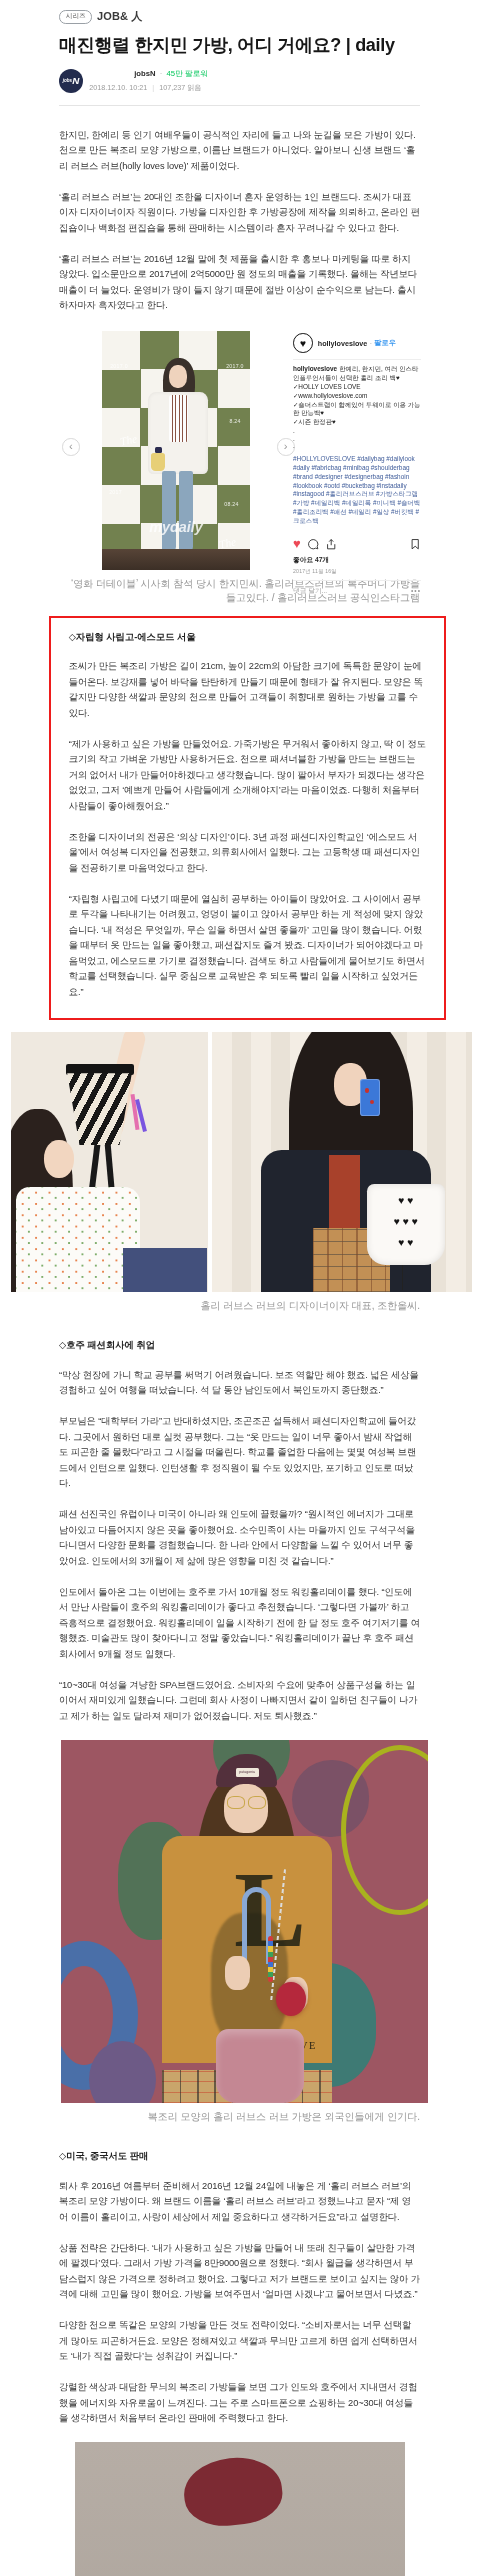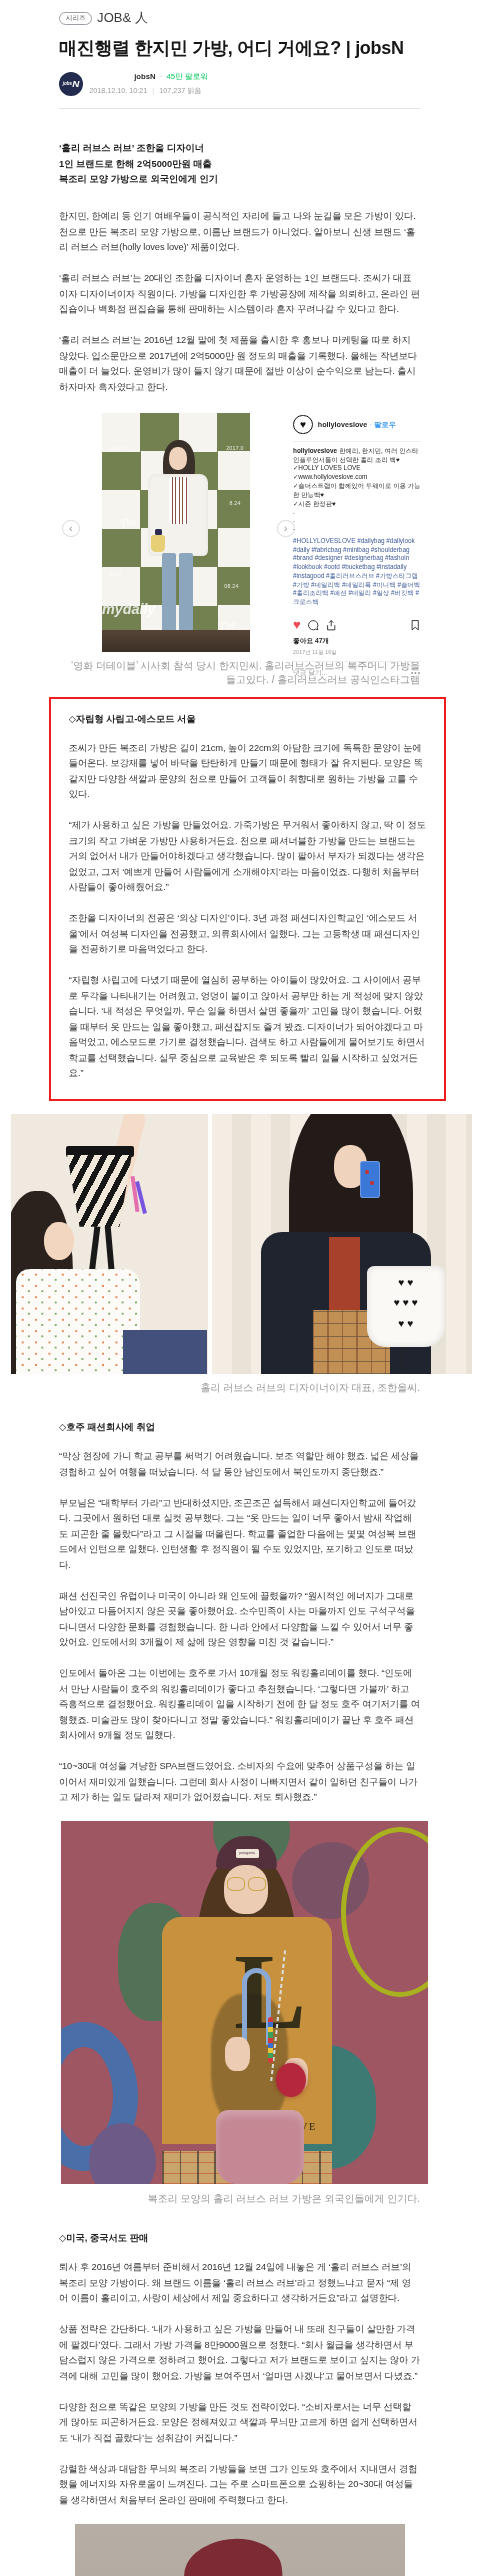--- a/index.html
+++ b/index.html
@@ -11,21 +11,21 @@
   }
   .page { position: relative; width: 479px; height: 3145px; padding-top: 9.3px; }
   .col { width: 361px; margin-left: 59px; }
 
   
   .badge-row { display: flex; align-items: center; gap: 4.6px; }
   .series-badge {
     display: inline-block; border: 0.5px solid #9aa0a6; border-radius: 6.7px;
     padding: 1px 5.7px 1.5px; font-size: 6.7px; color: #555; background: #fff;
   }
-  .series-name { font-size: 13px; color: #3a3a3a; font-weight: 400; letter-spacing: 0.1px; }
+  .series-name { font-size: 11px; color: #3a3a3a; font-weight: 700; letter-spacing: 0.1px; }
   h1.title { margin-top: 8.2px; font-size: 18px; line-height: 27px; font-weight: 700; color: #171717; letter-spacing: -0.3px; }
   .author-row { display: flex; margin-top: 9.3px; align-items: center; }
   .avatar {
     width: 24px; height: 24px; border-radius: 50%; background: #232c4e;
     color: #fff; display: flex; align-items: center; justify-content: center;
     font-style: italic; font-weight: 700; flex: none;
   }
   .avatar .sm { font-size: 4.6px; } .avatar .lg { font-size: 9.8px; }
   .author-meta { margin-left: 6.2px; }
   .author-line1 { font-size: 7.7px; padding-left: 45px; }
@@ -62,21 +62,21 @@
   .wall-script { position: absolute; font-size: 11.3px; color: rgba(255,255,255,.8); font-style: italic; transform: rotate(-12deg); font-family: "Liberation Serif", serif; }
   .p1-hair { position: absolute; left: 61px; top: 27px; width: 32px; height: 49px; background: #39302a; border-radius: 46% 46% 40% 40%; }
   .p1-face { position: absolute; left: 67px; top: 34px; width: 18px; height: 23px; background: #efd3bd; border-radius: 45%; }
   .p1-jacket { position: absolute; left: 46px; top: 61px; width: 60px; height: 82px; background: #f4f2ed; border-radius: 8.2px 8.2px 5.2px 5.2px; box-shadow: inset 0 0 4.1px rgba(0,0,0,.07); }
   .p1-shirt { position: absolute; left: 67px; top: 64px; width: 18.5px; height: 47px; background: repeating-linear-gradient(90deg, #fdfdfd 0 2.6px, #8a5444 2.6px 3.6px); border-radius: 3.1px; }
   .p1-jeans { position: absolute; left: 60px; top: 140px; width: 14.4px; height: 81px; background: #8ba6bd; border-radius: 2.1px 2.1px 5.2px 3.1px; }
   .p1-jeans.r { left: 77px; }
   .p1-bag { position: absolute; left: 49px; top: 122px; width: 14.4px; height: 17.5px; background: #e7cf77; border-radius: 2.6px 2.6px 4.6px 4.6px; }
   .p1-bagtop { position: absolute; left: 53px; top: 116px; width: 7.2px; height: 6.2px; background: #2c2c50; border-radius: 1.5px; }
   .p1-floor { position: absolute; left: 0; bottom: 0; width: 100%; height: 21.6px; background: linear-gradient(#574437, #3c2f26); }
-  .p1-mark { position: absolute; left: 0; right: 0; bottom: 35px; font-size: 14.4px; font-weight: 700; font-style: italic; color: rgba(255,255,255,.8); }
+  .p1-mark { position: absolute; left: 0; right: 0; bottom: 35px; text-align: center; font-size: 14.4px; font-weight: 700; font-style: italic; color: rgba(255,255,255,.8); }
   .car-arrow {
     position: absolute; top: 107px; width: 17.5px; height: 17.5px; border-radius: 50%;
     border: 0.5px solid #d9d9d9; background: rgba(255,255,255,.95); color: #9a9a9a;
     font-size: 11.3px; line-height: 15.5px; text-align: center; cursor: pointer;
   }
   .car-prev { left: 3.1px; } .car-next { left: 218px; }
 
   .insta { position: absolute; left: 234px; top: 2.1px; width: 128px; }
   .ig-head { display: flex; align-items: center; }
   .ig-avatar { width: 19.6px; height: 19.6px; border-radius: 50%; border: 1.5px solid #111; background: #fff; display: flex; align-items: center; justify-content: center; color: #111; font-size: 10.3px; flex: none; }
@@ -159,21 +159,21 @@
 <body>
 
 <div class="page">
   <div class="col">
 
     <div class="badge-row">
       <span class="series-badge">시리즈</span>
       <span class="series-name">JOB&amp; 人</span>
     </div>
 
-    <h1 class="title">매진행렬 한지민 가방, 어디 거에요? | jobsN</h1>
+    <h1 class="title">매진행렬 한지민 가방, 어디 거에요? | daily</h1>
 
     <div class="author-row">
       <div class="avatar">
           <span class="sm">jobs</span>
           <span class="lg">N</span>
         </div>
       <div class="author-meta">
         <div class="author-line1">
           <span class="author-name">jobsN</span>
           <span class="dot-sep">·</span>
@@ -182,25 +182,20 @@
         <div class="author-line2">
           <span>2018.12.10. 10:21</span>
           <span class="pipe">|</span>
           <span>107,237 읽음</span>
         </div>
       </div>
     </div>
 
     <div class="divider"></div>
 
-    <div class="intro">
-      <div>‘홀리 러브스 러브’ 조한올 디자이너</div>
-      <div>1인 브랜드로 한해 2억5000만원 매출</div>
-      <div>복조리 모양 가방으로 외국인에게 인기</div>
-    </div>
 
     <div class="lead">
       <p class="bp">한지민, 한예리 등 인기 여배우들이 공식적인 자리에 들고 나와 눈길을 모은 가방이 있다. 천으로 만든 복조리 모양 가방으로, 이름난 브랜드가 아니었다. 알아보니 신생 브랜드 ‘홀리 러브스 러브(holly loves love)’ 제품이었다.</p>
       <p class="bp">‘홀리 러브스 러브’는 20대인 조한올 디자이너 혼자 운영하는 1인 브랜드다. 조씨가 대표이자 디자이너이자 직원이다. 가방을 디자인한 후 가방공장에 제작을 의뢰하고, 온라인 편집숍이나 백화점 편집숍을 통해 판매하는 시스템이라 혼자 꾸려나갈 수 있다고 한다.</p>
       <p class="bp">‘홀리 러브스 러브’는 2016년 12월 말에 첫 제품을 출시한 후 홍보나 마케팅을 따로 하지 않았다. 입소문만으로 2017년에 2억5000만 원 정도의 매출을 기록했다. 올해는 작년보다 매출이 더 늘었다. 운영비가 많이 들지 않기 때문에 절반 이상이 순수익으로 남는다. 출시하자마자 흑자였다고 한다.</p>
     </div>
 
     <div class="fig1">
       <div class="f1-photo">
         <span class="wall-txt" style="left:8.2px;top:32px">2017.0</span>

